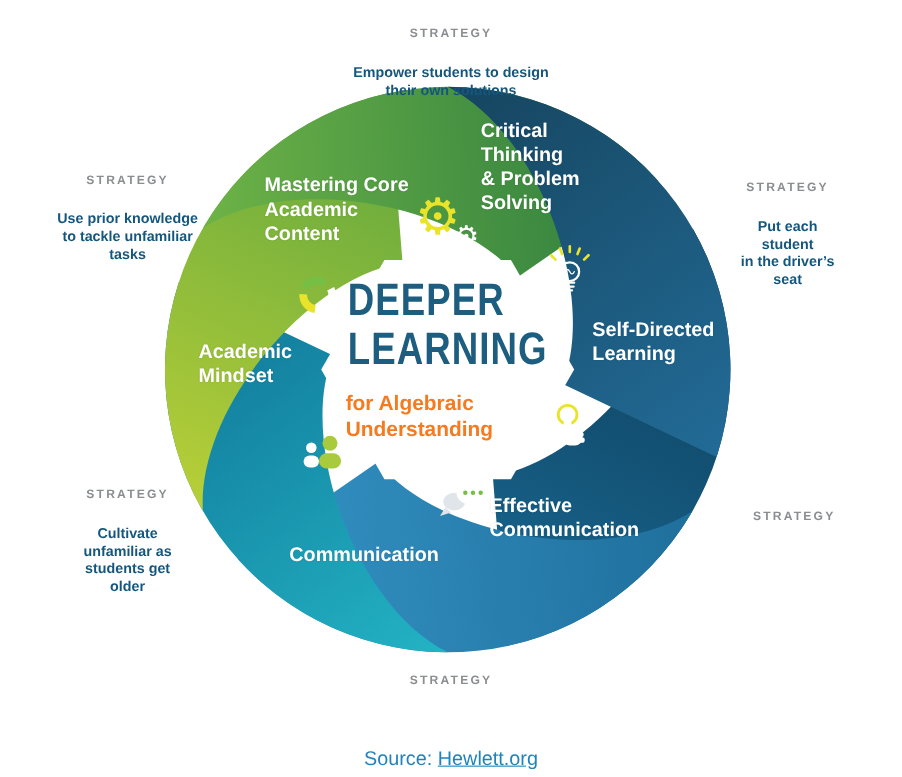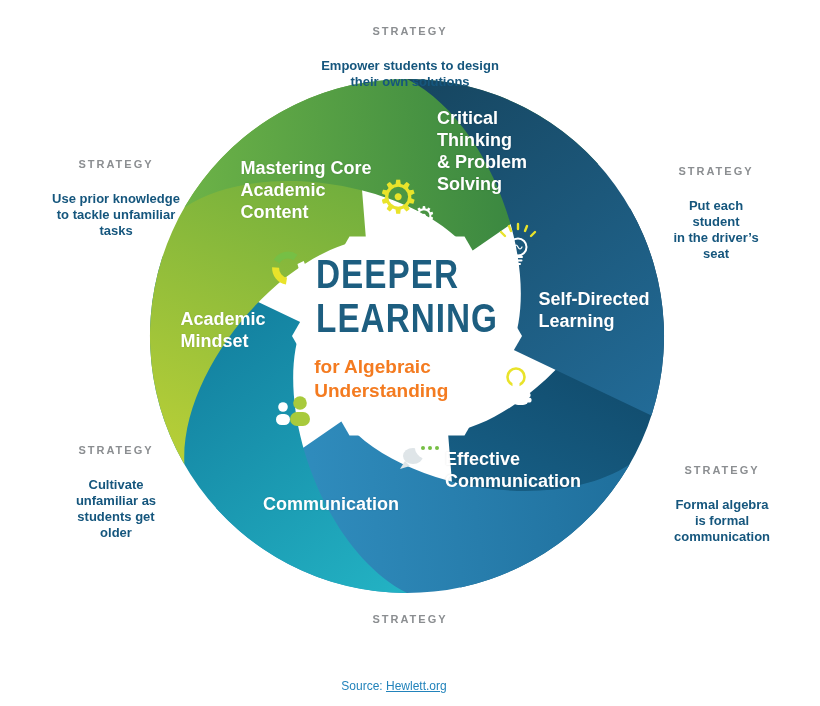--- a/index.html
+++ b/index.html
@@ -29,22 +29,22 @@
   }
   .center-main{
     font-size:34px;font-weight:700;letter-spacing:1px;color:var(--title-blue,#1d5e80);
     line-height:1.06;white-space:pre-line;transform:scale(.98,1.22);
   }
   .center-sub{
     margin-top:24px;font-size:19px;font-weight:700;color:var(--subtitle-orange,#f47b20);
     line-height:1.25;white-space:pre-line;
   }
   .source-line{
-    position:absolute;left:394px;top:679px;transform:translateX(-50%);
-    font-size:12px;color:var(--source-blue,#2283bb);white-space:nowrap;
+    position:absolute;left:410px;top:679px;transform:translateX(-50%);
+    font-size:18px;color:var(--source-blue,#2283bb);white-space:nowrap;
   }
   .source-line a{color:var(--source-blue,#2283bb);text-decoration:underline;}
 </style>
 </head>
 <body>
 
 <div class="stage">
 
   <svg width="820" height="706" viewBox="0 0 820 706">
     <defs>
@@ -160,23 +160,20 @@
     </div>
     <div class="strategy" style="left:116px;top:426px">
       <div class="eyebrow">STRATEGY</div>
       <div class="stext">Cultivate
 unfamiliar as
 students get
 older</div>
     </div>
     <div class="strategy" style="left:722px;top:446px">
       <div class="eyebrow">STRATEGY</div>
-      <div class="stext">Formal algebra
-is formal
-communication</div>
     </div>
     <div class="strategy" style="left:410px;top:595px">
       <div class="eyebrow">STRATEGY</div>
     </div>
 
     <div class="blade-label" style="left:306px;top:191px">Mastering Core
 Academic
 Content</div>
     <div class="blade-label" style="left:482px;top:152px">Critical
 Thinking

